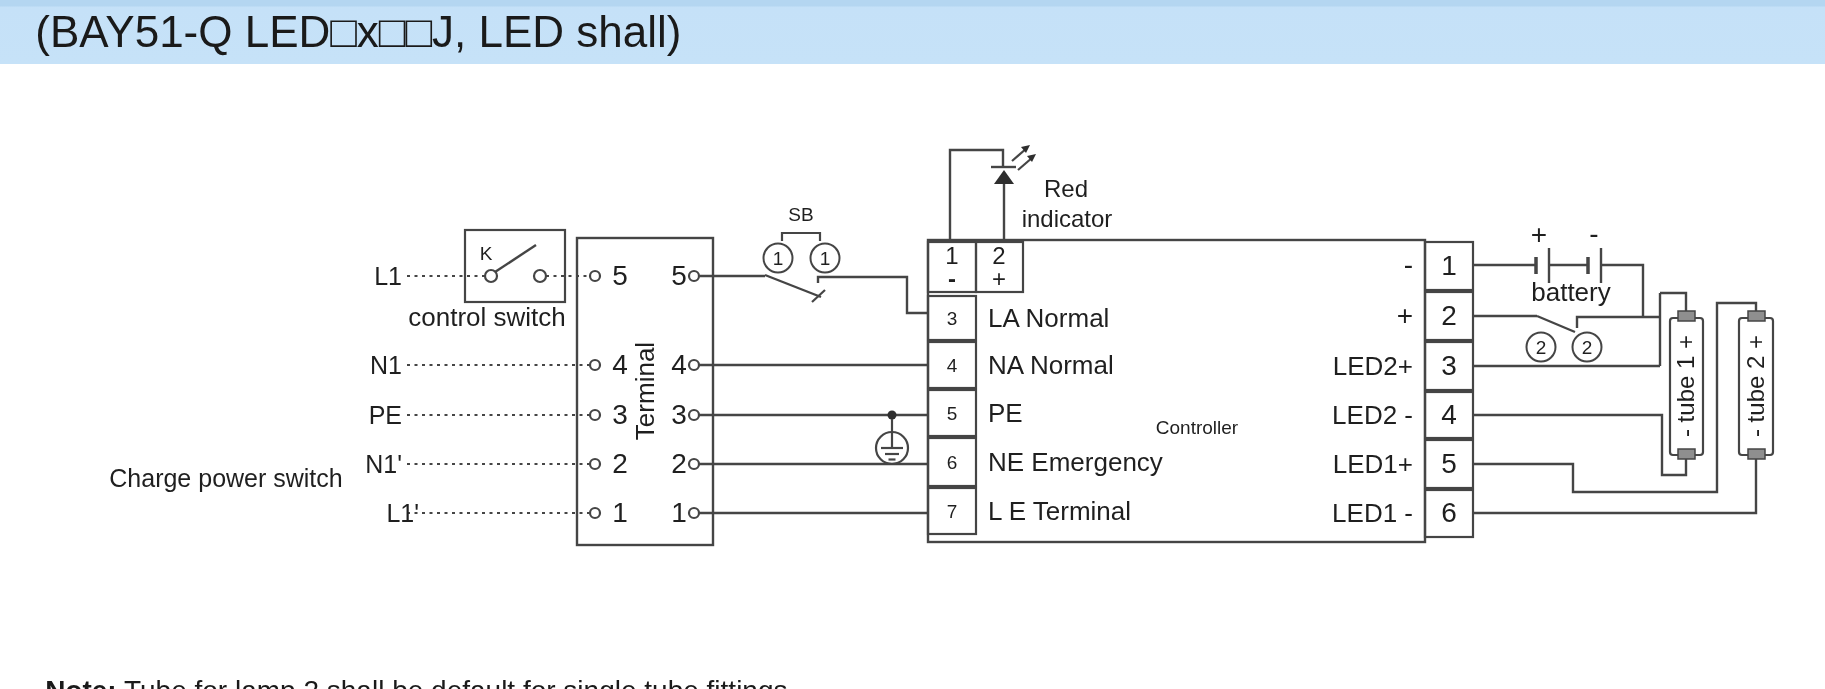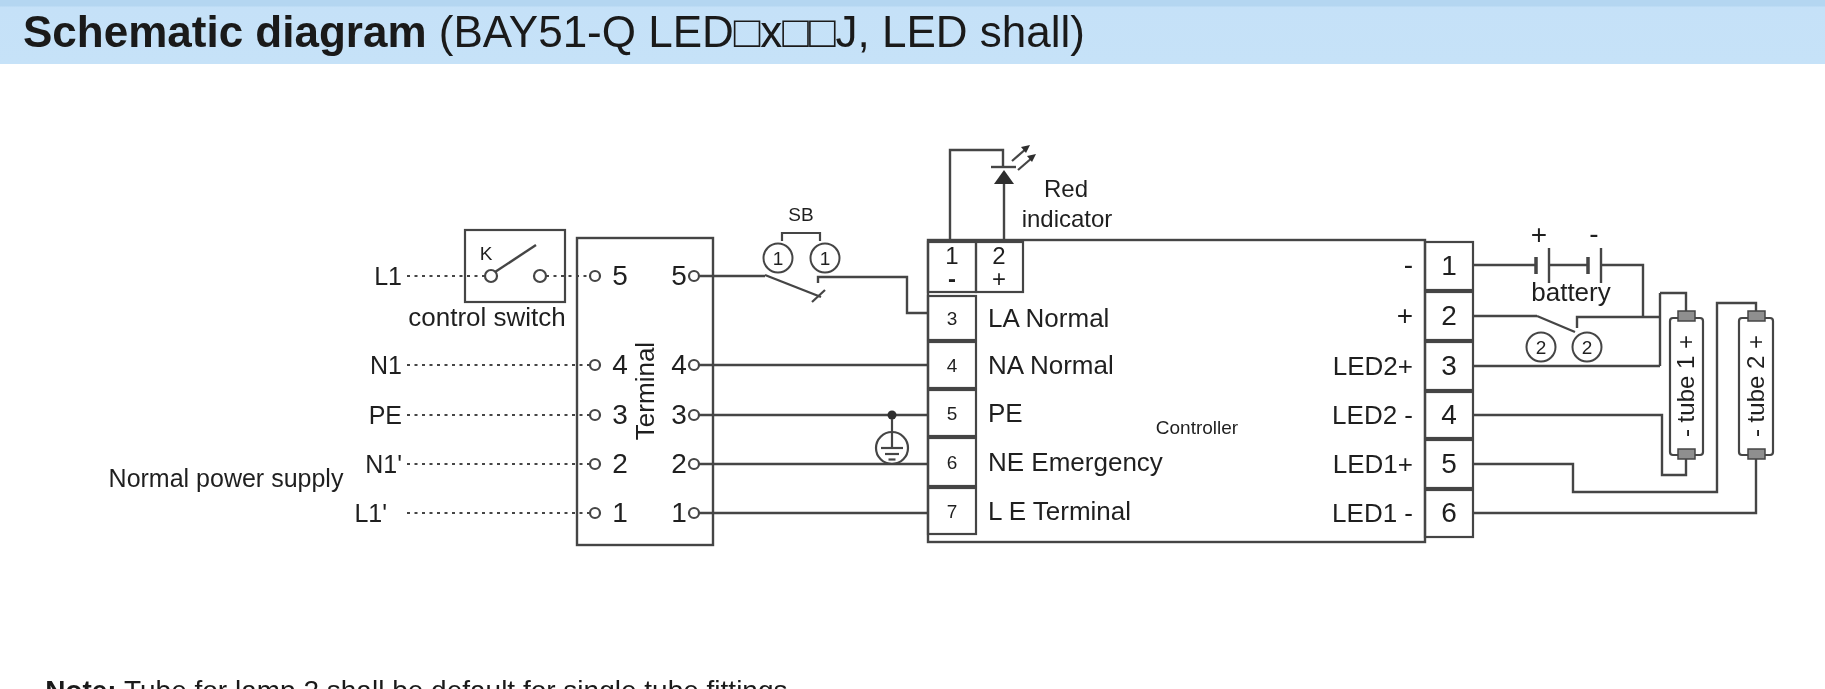--- a/index.html
+++ b/index.html
@@ -39,21 +39,21 @@
   .note{position:absolute;left:14px;top:643px;font-size:28px;color:#1a1a1a;white-space:pre;}
   .note .b{font-weight:bold;}
 </style>
 </head>
 <body>
 
 <div class="stage">
 
   <div class="hdr"></div>
   <div class="title">
-    <span class="b">Schematic diagram</span><span> (BAY51-Q LED□x□□J, LED shall)</span>
+    <span> (BAY51-Q LED□x□□J, LED shall)</span>
   </div>
 
   <svg class="wires" width="1825" height="689" viewBox="0 0 1825 689">
 
     <g>
       <path class="dln" d="M407 276 H485"></path>
       <path class="dln" d="M546 276 H589"></path>
       <path class="dln" d="M407 365 H589"></path>
       <path class="dln" d="M407 415 H589"></path>
       <path class="dln" d="M407 464 H589"></path>
@@ -160,27 +160,27 @@
       <rect class="cap" x="1678" y="311" width="17" height="10"></rect>
       <rect class="cap" x="1678" y="449" width="17" height="10"></rect>
     </g>
     <g>
       <rect class="lnthin" x="1739" y="318" width="34" height="137" rx="3"></rect>
       <rect class="cap" x="1748" y="311" width="17" height="10"></rect>
       <rect class="cap" x="1748" y="449" width="17" height="10"></rect>
     </g>
   </svg>
 
-  <div class="lbl f25 c" style="left:226px;top:478px">Normal power supply</div>
+  <div class="lbl f25 c" style="left:226px;top:478px">Charge power switch</div>
 
   <div class="lbl f25 rv" style="right:1423px;top:276px">L1</div>
   <div class="lbl f25 rv" style="right:1423px;top:365px">N1</div>
   <div class="lbl f25 rv" style="right:1423px;top:415px">PE</div>
   <div class="lbl f25 rv" style="right:1423px;top:464px">N1'</div>
-  <div class="lbl f25 rv" style="right:1438px;top:513px">L1'</div>
+  <div class="lbl f25 rv" style="right:1406px;top:513px">L1'</div>
 
   <div class="lbl f27 c" style="left:486px;top:253px">K</div>
   <div class="lbl f26 c" style="left:487px;top:317px">control switch</div>
 
   <div class="lbl f26 rot" style="left:645px;top:391px">Terminal</div>
 
   <div class="lbl f28 c" style="left:620px;top:276px">5</div>
   <div class="lbl f28 c" style="left:620px;top:365px">4</div>
   <div class="lbl f28 c" style="left:620px;top:415px">3</div>
   <div class="lbl f28 c" style="left:620px;top:464px">2</div>

